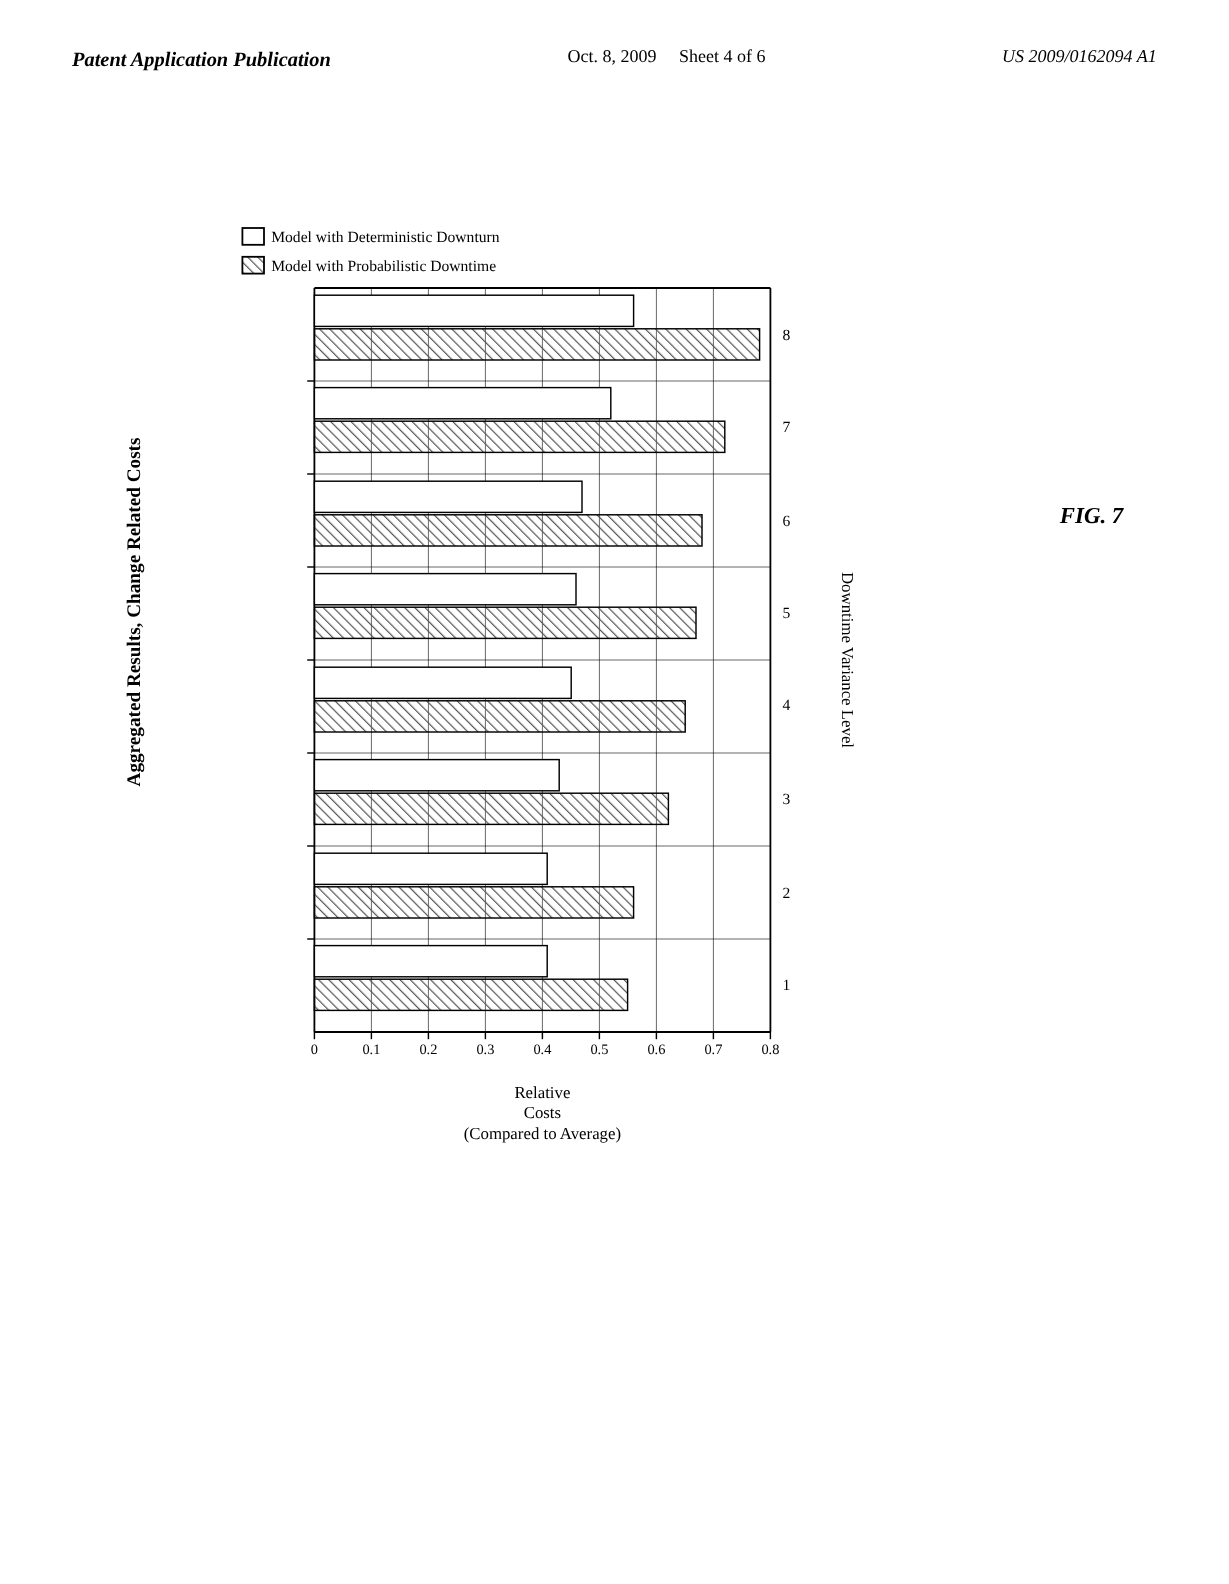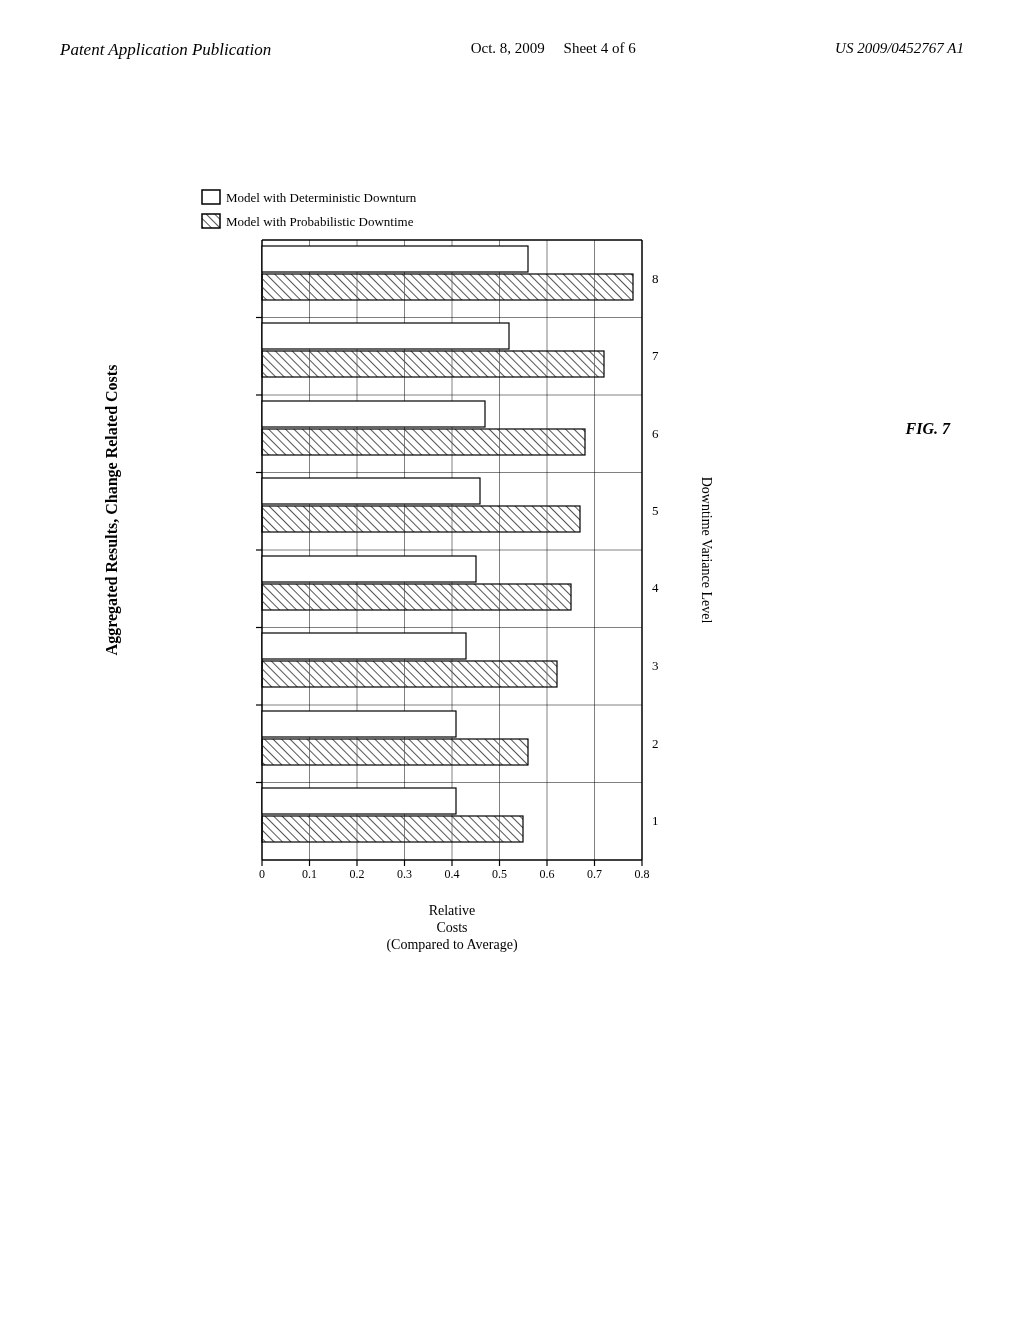--- a/index.html
+++ b/index.html
@@ -22,21 +22,21 @@
     
     .header {
       display: flex;
       justify-content: space-between;
       align-items: flex-start;
       padding: 40px 60px 20px 60px;
       border-bottom: none;
     }
     .header-left {
       font-size: 17px;
-      font-weight: normal;
+      font-weight: bold;
       font-style: italic;
     }
     .header-center {
       font-size: 15px;
       text-align: left;
     }
     .header-right {
       font-size: 15px;
       font-style: italic;
     }
@@ -46,40 +46,40 @@
       display: flex;
       flex-direction: column;
       align-items: center;
       padding: 30px 60px 0 60px;
       position: relative;
     }
 
     
     .fig-label {
       position: absolute;
-      right: 74px;
+      right: 88px;
       top: 340px;
-      font-size: 16px;
+      font-size: 19px;
       font-style: italic;
       font-weight: bold;
     }
   </style>
 </head>
 <body>
 
 <div class="page">
 
   <div class="header">
     <div class="header-left">Patent Application Publication</div>
     <div class="header-center">
       <span>Oct. 8, 2009</span>
       &nbsp;&nbsp;&nbsp;
       <span>Sheet 4 of 6</span>
     </div>
-    <div class="header-right">US 2009/0452767 A1</div>
+    <div class="header-right">US 2009/0162094 A1</div>
   </div>
 
   <div class="main-content">
 
     <div class="fig-label">FIG. 7</div>
 
     <svg width="900" height="820" viewBox="0 0 900 820" style="margin-top:20px; overflow:visible;">
 
       <text x="55" y="380" transform="rotate(-90, 55, 380)" font-family="Times New Roman, Times, serif" font-size="16" font-weight="bold" text-anchor="middle">Aggregated Results, Change Related Costs</text>
 

